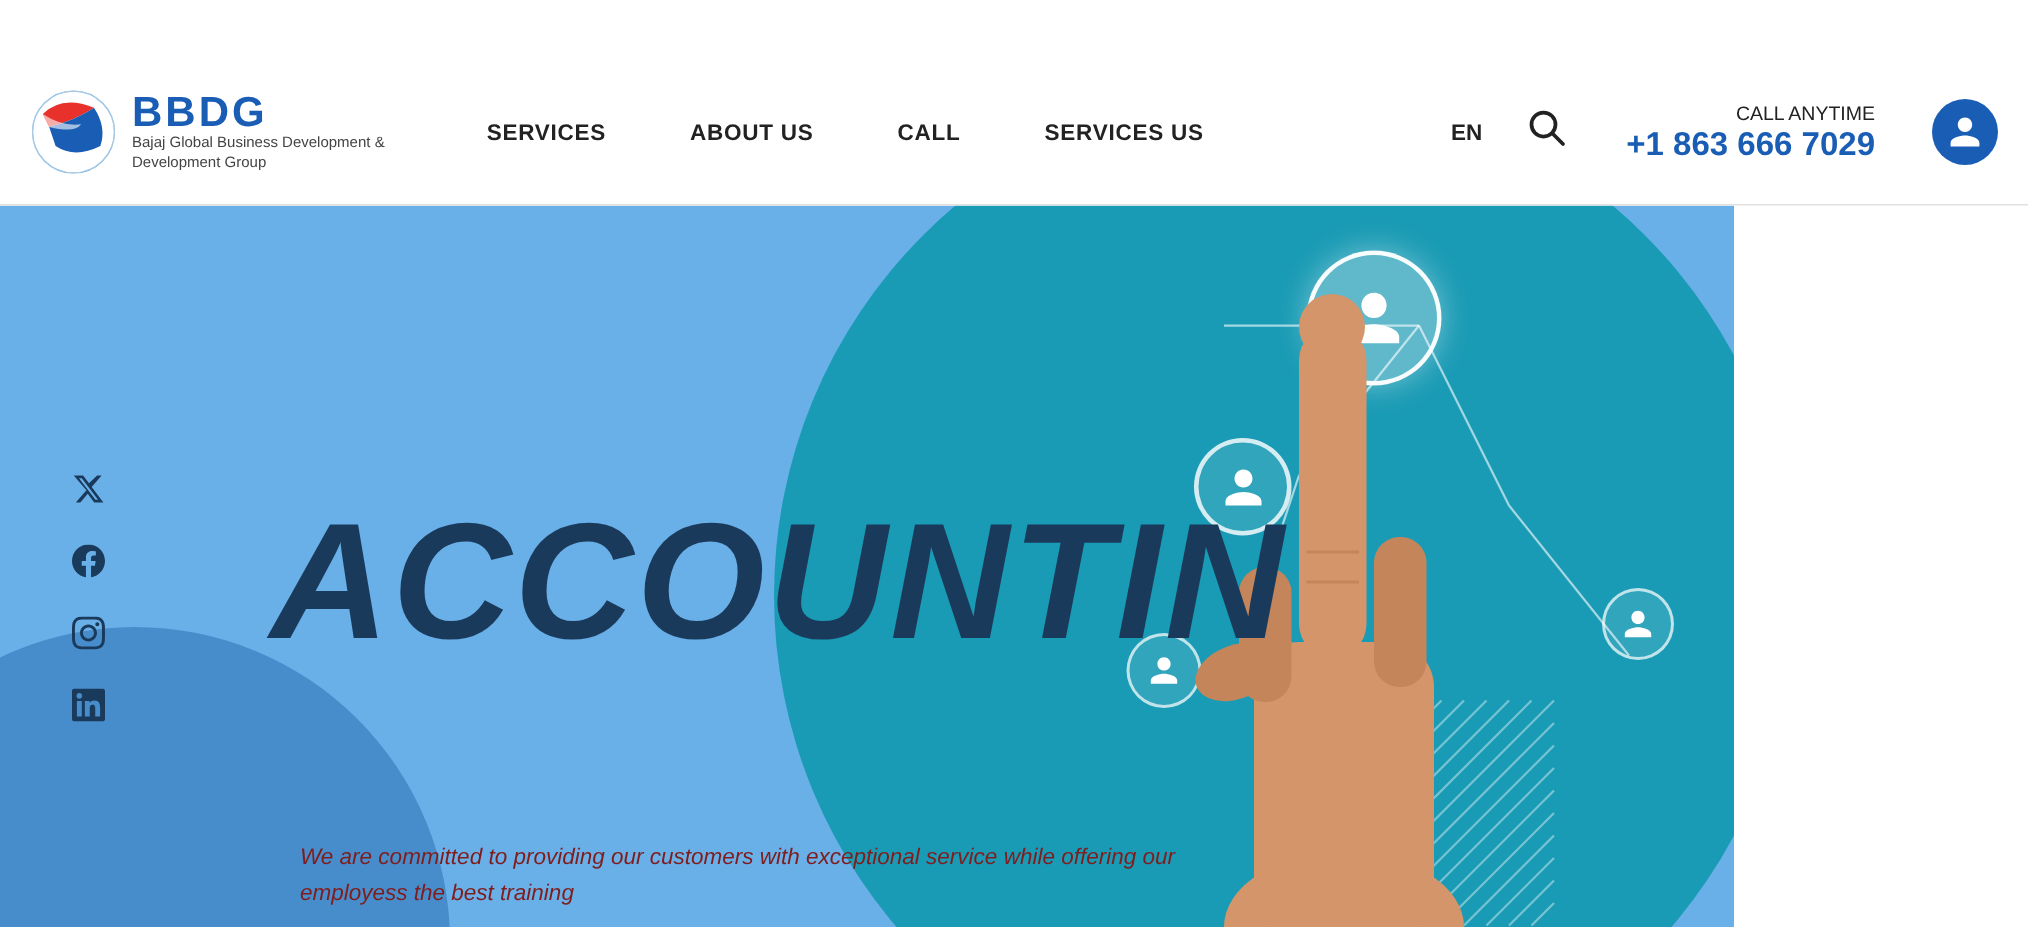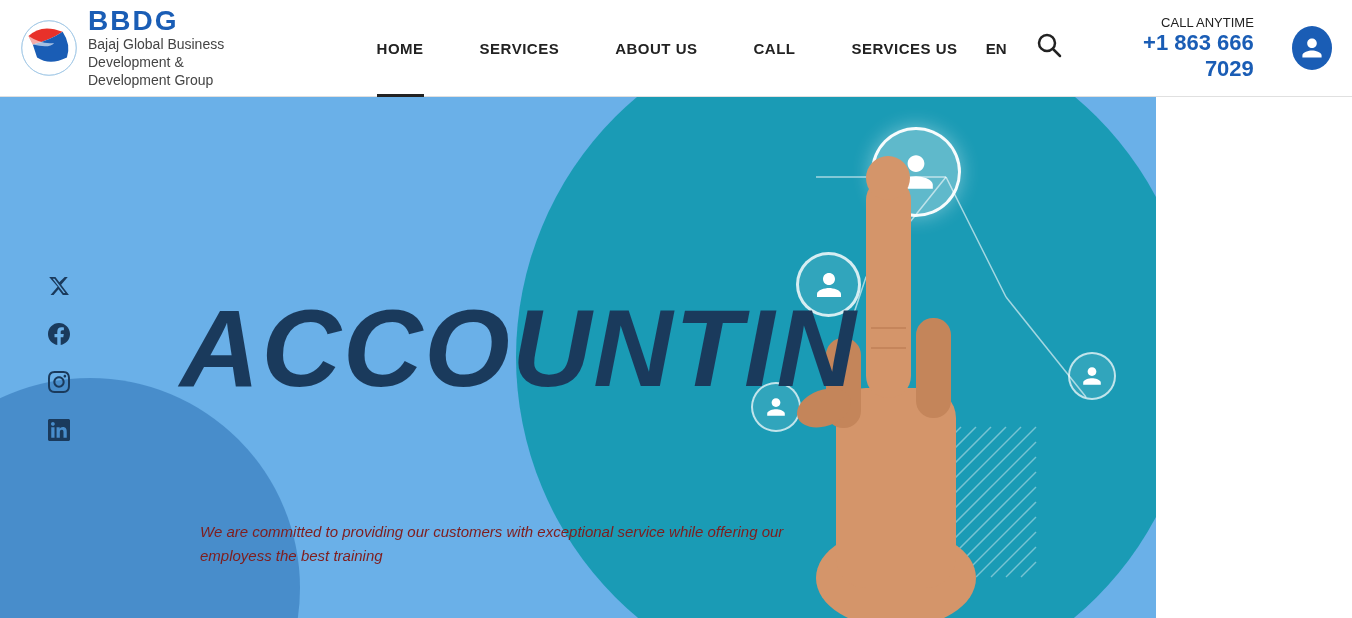--- a/index.html
+++ b/index.html
@@ -8,20 +8,21 @@
     
     .header {
       display: flex;
       align-items: center;
       background: #fff;
       height: 97px;
       padding: 0 20px;
       border-bottom: 1px solid #e0e0e0;
       position: relative;
       z-index: 10;
+      margin-top: 40px;
     }
     .logo-area {
       display: flex;
       align-items: center;
       margin-right: 40px;
       min-width: 180px;
     }
     .logo-icon {
       width: 68px;
       height: 68px;
@@ -33,21 +34,21 @@
       flex-direction: column;
     }
     .logo-bbdg {
       font-size: 28px;
       font-weight: 900;
       color: #1a5db5;
       line-height: 1;
       letter-spacing: 2px;
     }
     .logo-subtitle {
-      font-size: 14px;
+      font-size: 10px;
       color: #444;
       line-height: 1.3;
     }
 
     nav {
       display: flex;
       align-items: center;
       gap: 0;
       flex: 1;
     }
@@ -267,21 +268,20 @@
     <div class="logo-text-area">
       <span class="logo-bbdg">BBDG</span>
       <span class="logo-subtitle">
         <span>Bajaj Global Business Development &amp;</span><br>
         <span>Development Group</span>
       </span>
     </div>
   </div>
 
   <nav>
-    <a class="nav-item active">HOME</a>
     <a class="nav-item">SERVICES</a>
     <a class="nav-item">ABOUT US</a>
     <a class="nav-item">CALL</a>
     <a class="nav-item">SERVICES US</a>
   </nav>
 
   <div class="header-right">
     <span class="lang-btn">EN</span>
     <span class="search-icon-wrap">
       <svg width="26" height="26" viewBox="0 0 26 26" fill="none">

